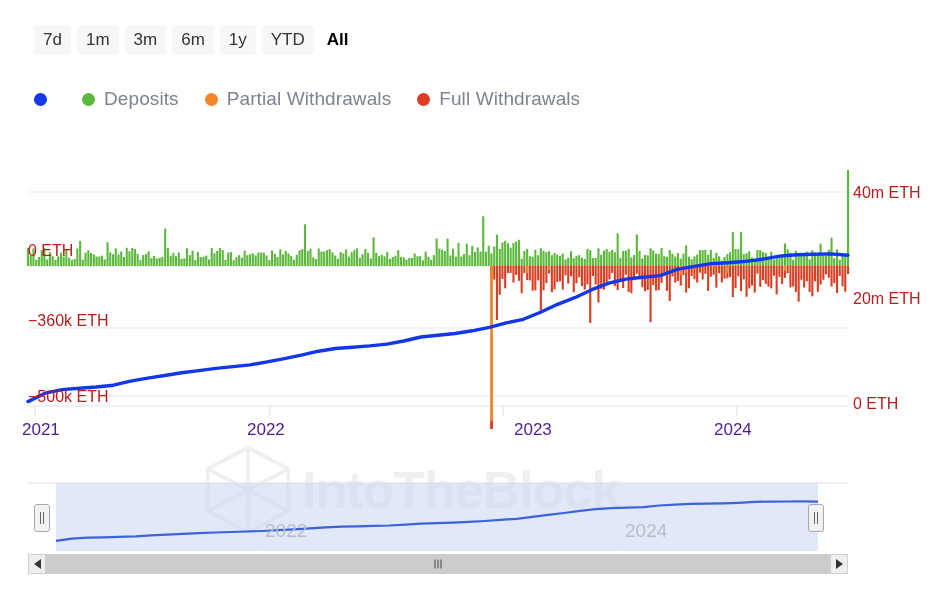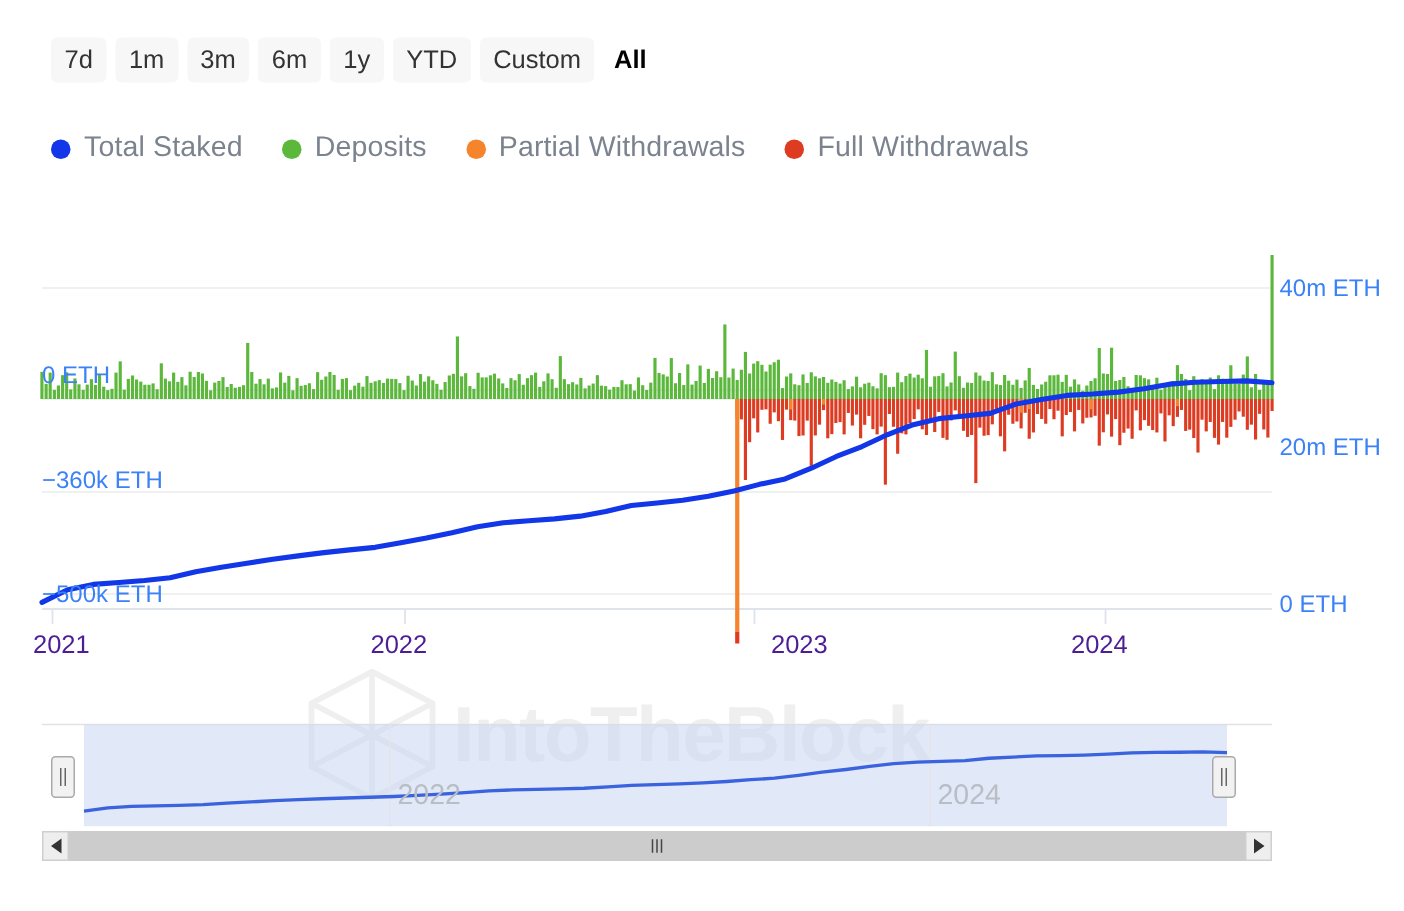--- a/index.html
+++ b/index.html
@@ -30,21 +30,21 @@
   .plot-svg{position:absolute;left:0;top:0;}
   .watermark{
     position:absolute;left:200px;top:272px;
     display:flex;align-items:center;pointer-events:none;opacity:1;
   }
   .wm-text{
     font-size:52px;font-weight:bold;color:#efefef;
     font-family:"Liberation Sans",sans-serif;letter-spacing:-1px;margin-left:6px;
   }
   .axis-label{
-    position:absolute;font-size:16px;color:#3b82f6;
+    position:absolute;font-size:16px;color:#b91c1c;
     font-family:"Liberation Sans",sans-serif;white-space:nowrap;
   }
   .xtick-label{
     position:absolute;font-size:17px;color:#4c1d95;
     font-family:"Liberation Sans",sans-serif;
   }
 
   
   .nav-wrap{position:absolute;left:0;top:478px;width:936px;height:100px;}
   .nav-outer{position:absolute;left:28px;top:4px;width:820px;height:69px;}
@@ -81,28 +81,26 @@
 
 <div id="root">
 
   <div class="range-bar">
     <button class="range-btn">7d</button>
     <button class="range-btn">1m</button>
     <button class="range-btn">3m</button>
     <button class="range-btn">6m</button>
     <button class="range-btn">1y</button>
     <button class="range-btn">YTD</button>
-    <button class="range-btn">Custom</button>
     <button class="range-btn selected">All</button>
   </div>
 
   <div class="legend">
     <div class="legend-item">
       <span class="legend-dot" style="background:#1137e8"></span>
-      <span class="legend-label">Total Staked</span>
     </div>
     <div class="legend-item">
       <span class="legend-dot" style="background:#5cb83c"></span>
       <span class="legend-label">Deposits</span>
     </div>
     <div class="legend-item">
       <span class="legend-dot" style="background:#f5842b"></span>
       <span class="legend-label">Partial Withdrawals</span>
     </div>
     <div class="legend-item">

